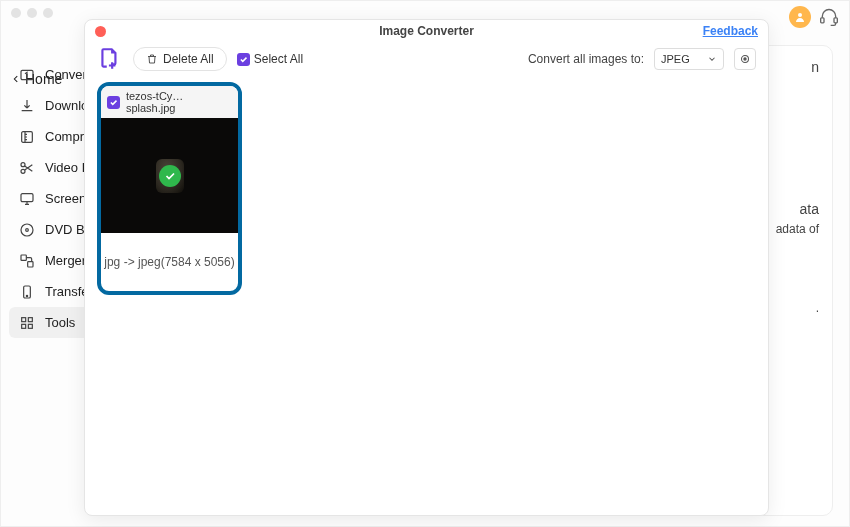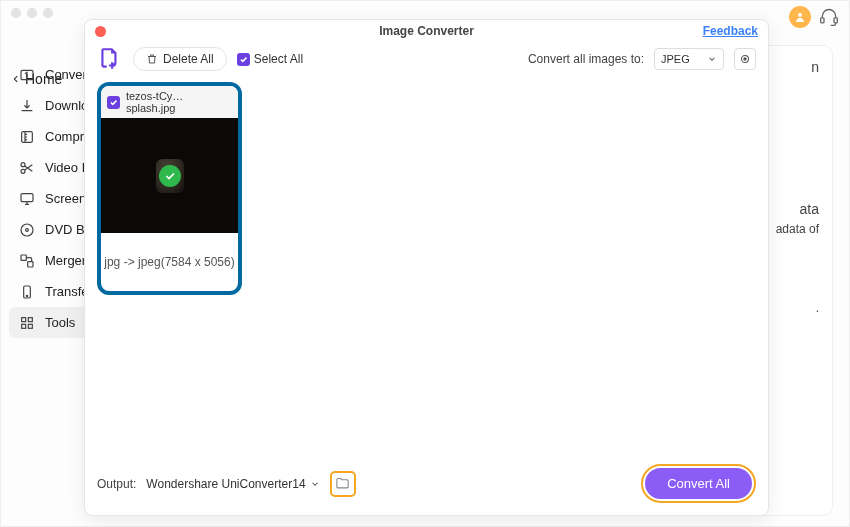--- a/index.html
+++ b/index.html
@@ -291,31 +291,14 @@
           <div class="ok-badge">
             <svg width="12" height="12" viewBox="0 0 24 24" fill="none" stroke="#fff" stroke-width="3.5">
                 <path d="M5 12l5 5L20 7"></path>
               </svg>
           </div>
         </div>
         <div class="thumb-foot">jpg -&gt; jpeg(7584 x 5056)</div>
       </div>
     </div>
 
-    <div class="m-footer">
-      <span class="out-label">Output:</span>
-      <div class="out-select">
-        <span>Wondershare UniConverter14</span>
-        <svg width="10" height="10" viewBox="0 0 24 24" fill="none" stroke="#555" stroke-width="2.5">
-            <path d="M6 9l6 6 6-6"></path>
-          </svg>
-      </div>
-      <div class="folder-btn">
-        <svg width="15" height="15" viewBox="0 0 24 24" fill="none" stroke="#888" stroke-width="1.8">
-            <path d="M3 6a2 2 0 0 1 2-2h4l2 2h8a2 2 0 0 1 2 2v9a2 2 0 0 1-2 2H5a2 2 0 0 1-2-2V6z"></path>
-          </svg>
-      </div>
-      <div class="convert-wrap">
-        <button class="convert-btn">Convert All</button>
-      </div>
-    </div>
   </div>
 </div>
 
 </body></html>

